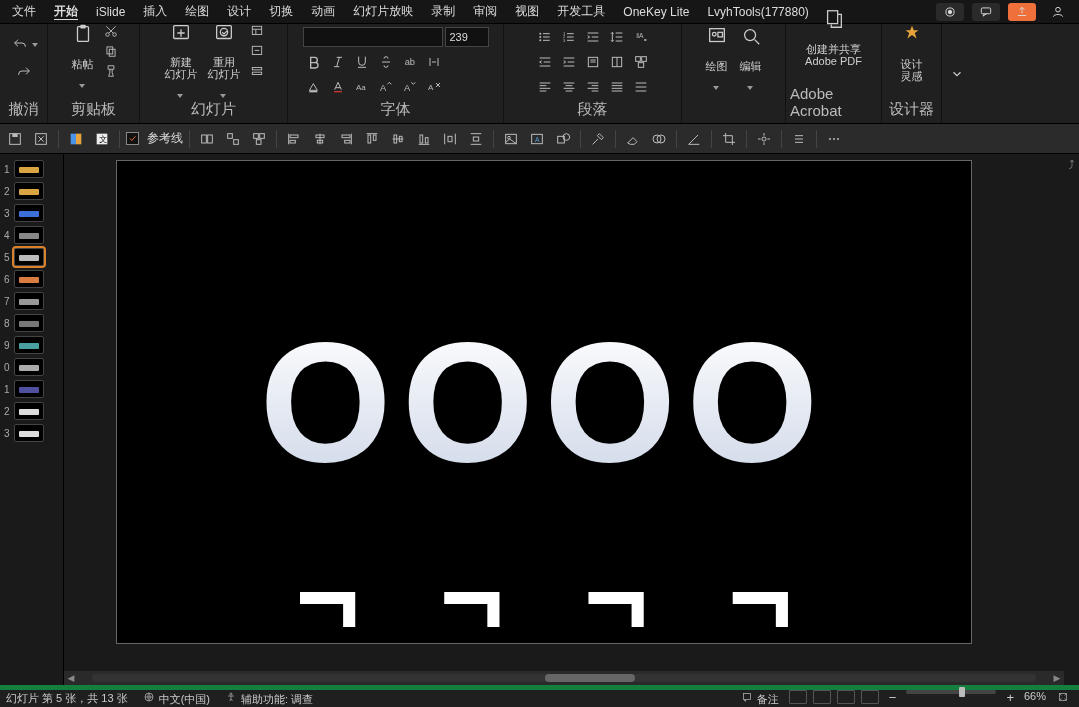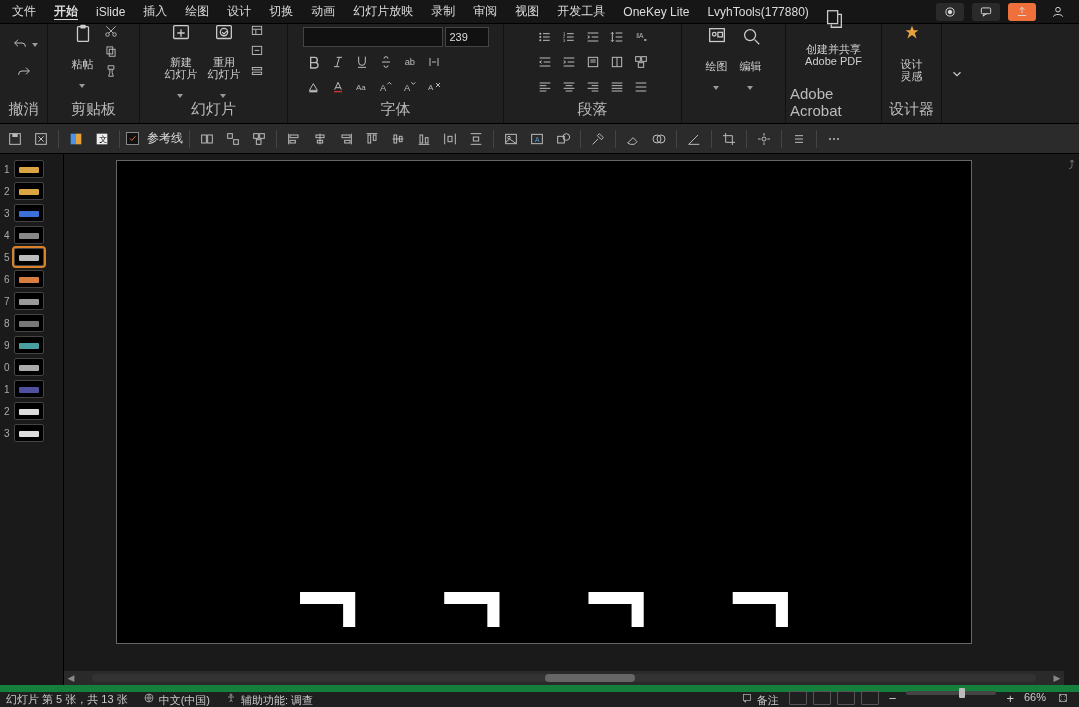--- a/index.html
+++ b/index.html
@@ -66,21 +66,21 @@
   .bigtext{font-size:170px;font-weight:700;letter-spacing:10px;background:linear-gradient(#fff,#cfd8e8);-webkit-background-clip:text;background-clip:text;color:transparent;line-height:1}
   .row2{position:absolute;bottom:-8px;left:0;right:0;display:flex;justify-content:center;gap:80px}
   .glyph{font-size:110px;font-weight:800;color:#fff;line-height:1}
   .hscroll{position:absolute;left:0;right:0;bottom:0;height:14px;background:#2a2a2a;display:flex;align-items:center}
   .hscroll .track{flex:1;height:8px;background:#333;margin:0 14px;border-radius:4px;position:relative}
   .hscroll .sthumb{position:absolute;left:48%;width:90px;height:8px;background:#666;border-radius:4px}
   .hscroll .arrow{width:14px;height:14px;display:flex;align-items:center;justify-content:center;color:#888;font-size:9px}
   .vscroll{width:15px;background:#1a1a1a}
   .vscroll .curl{width:14px;height:14px;margin:4px auto;color:#888;font-size:12px;text-align:center}
   
-  .status{height:22px;background:#1f1f1f;border-top:7px solid #15803d;display:flex;align-items:center;font-size:11px;color:#ccc;padding:0 6px;gap:14px}
+  .status{height:22px;background:#1f1f1f;border-top:5px solid #15803d;display:flex;align-items:center;font-size:11px;color:#ccc;padding:0 6px;gap:14px}
   .status .sicon{width:14px;height:14px;display:inline-flex;align-items:center;justify-content:center;margin-right:3px}
   .status .sicon svg{width:12px;height:12px;stroke:#aaa;fill:none;stroke-width:1.6}
   .status .right{margin-left:auto;display:flex;align-items:flex-start;gap:10px}
   .status .vbtns{display:flex;gap:6px}
   .status .vbtns .sb{width:18px;height:14px;border:1px solid #555;border-radius:1px}
   .status .zoomslider{width:90px;height:4px;background:#444;position:relative;border-radius:2px}
   .status .zoomslider .zh{position:absolute;left:58%;top:-3px;width:6px;height:10px;background:#bbb;border-radius:1px}
 </style>
 </head>
 <body>
@@ -738,20 +738,21 @@
         <div class="thumb">
           <span>3</span>
           <div class="tn" style="background: rgb(0, 0, 0);">
             <div class="mini" style="background: rgb(221, 221, 221);"></div>
           </div>
         </div>
       </div>
     <div class="canvaswrap">
       <div class="canvasinner">
         <div class="slidecontent">
+          <div class="bigtext">OOOO</div>
           <div class="row2">
             <span class="glyph">¬</span>
             <span class="glyph">¬</span>
             <span class="glyph">¬</span>
             <span class="glyph">¬</span>
           </div>
         </div>
       </div>
       <div class="hscroll">
         <div class="arrow">◀</div>

